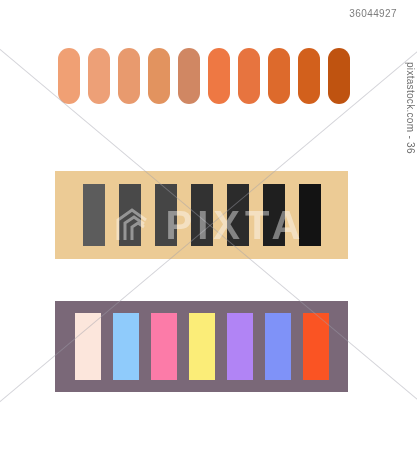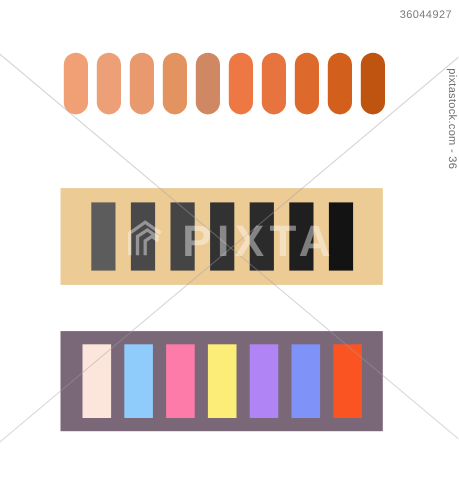--- a/index.html
+++ b/index.html
@@ -93,21 +93,21 @@
   .wm-diag.a { transform: rotate(40deg); }
   .wm-diag.b { transform: rotate(-40deg); }
 
   .wm-center {
     position: absolute;
     left: 2px;
     right: 0;
     top: 198px;
     height: 50px;
     display: flex;
-    align-items: flex-start;
+    align-items: flex-end;
     justify-content: center;
     gap: 10px;
     opacity: 0.42;
   }
   .wm-logo {
     width: 42px;
     height: 42px;
     position: relative;
   }
   .wm-word {
@@ -124,21 +124,21 @@
     top: 62px;
     font-size: 10px;
     color: #6e6e6e;
     letter-spacing: 0.3px;
     white-space: nowrap;
     writing-mode: vertical-rl;
     text-orientation: mixed;
   }
   .wm-id {
     position: absolute;
-    right: 6px;
+    right: 20px;
     top: 8px;
     font-size: 10px;
     color: #7d7d7d;
     letter-spacing: 0.4px;
     white-space: nowrap;
   }
 </style>
 </head>
 <body>
 

